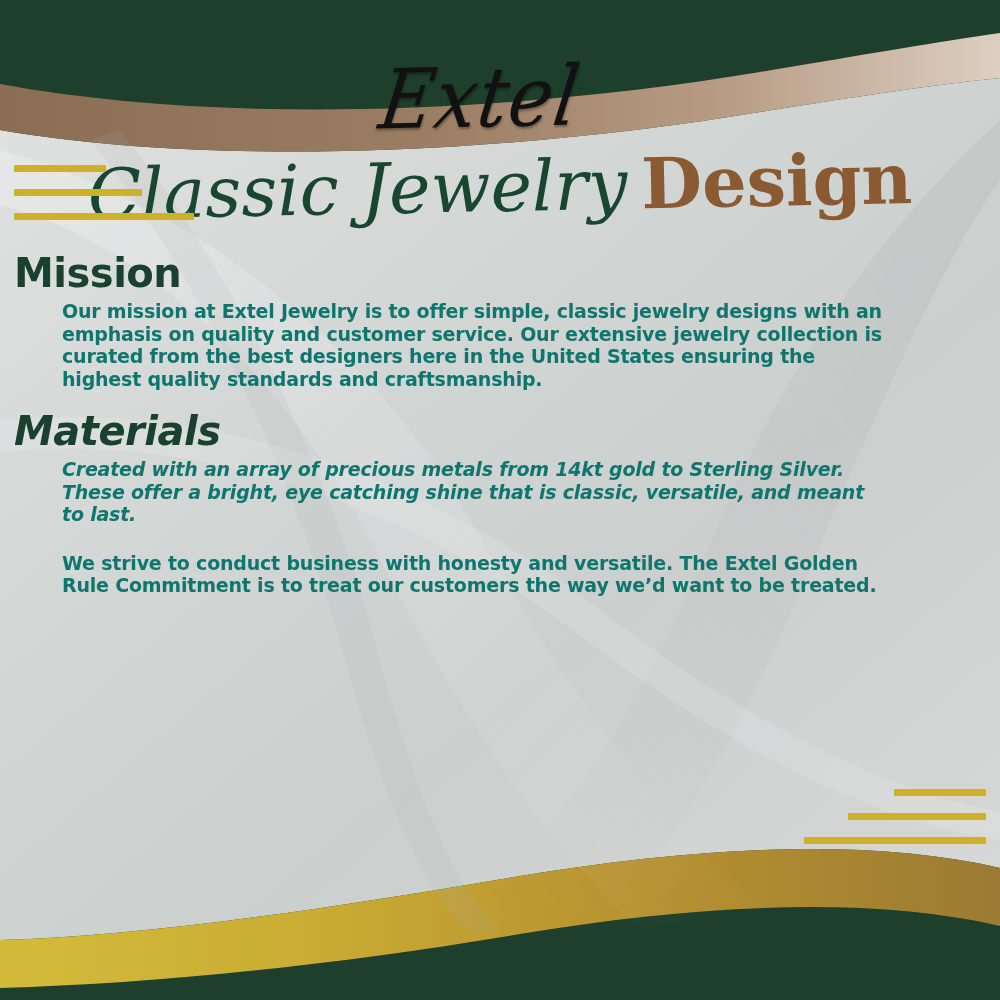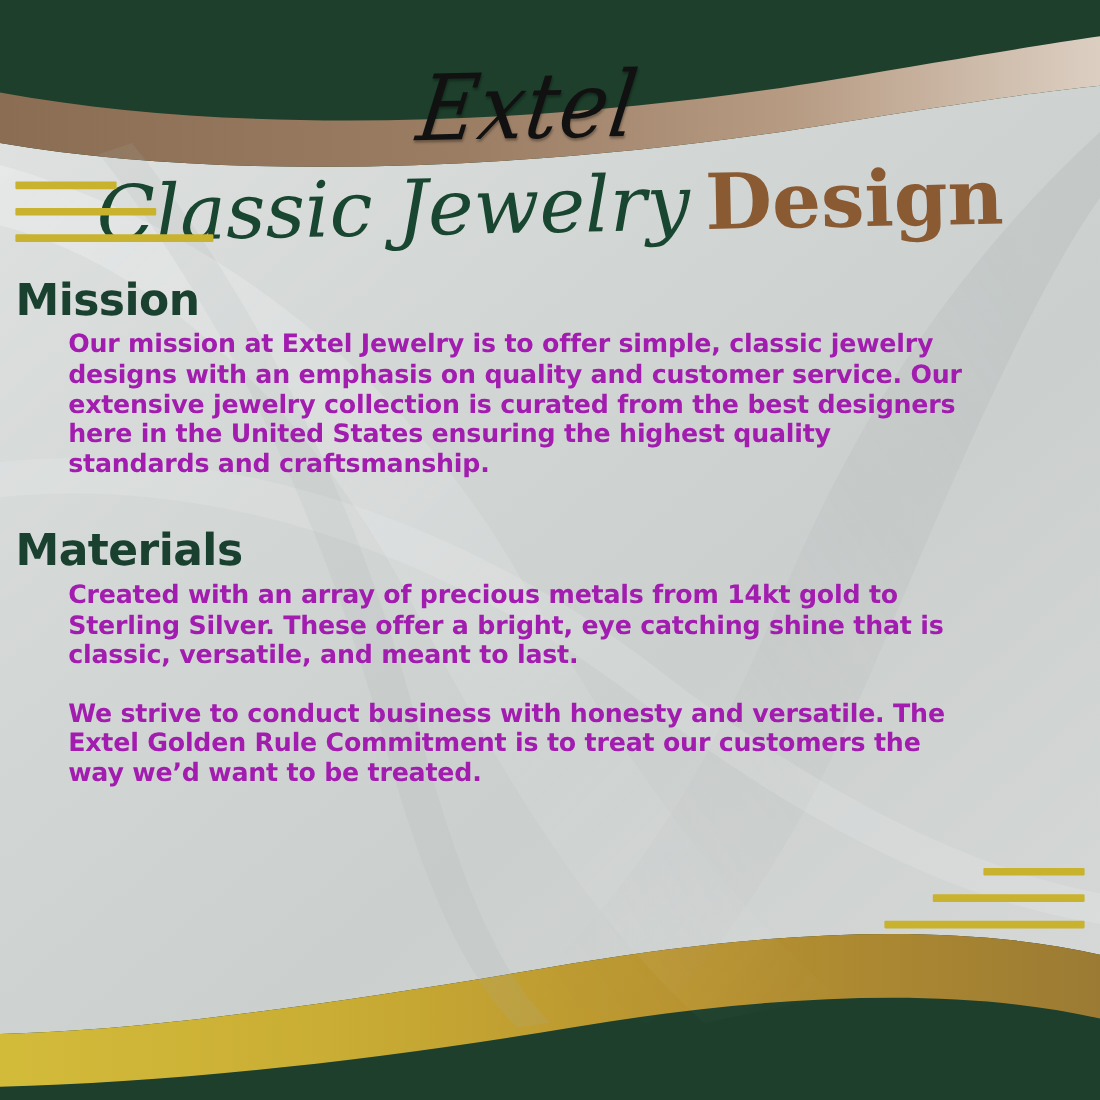--- a/index.html
+++ b/index.html
@@ -105,28 +105,28 @@
     font-weight: 700;
     font-size: 40px;
     color: #1a4030;
     margin: 0 0 2px 14px;
     letter-spacing: -0.5px;
     line-height: 1.26;
   }
   .section-body {
     font-family: "DejaVu Sans", sans-serif;
     font-weight: 600;
-    font-size: 23px;
-    color: #a21caf;
+    font-size: 19px;
+    color: #0f766e;
     margin: 0 20px 0 62px;
     line-height: 1.18;
     letter-spacing: -0.2px;
   }
   .sec-mission   { margin-top: 0px;  }
-  .sec-materials { margin-top: 40px; }
+  .sec-materials { margin-top: 16px; font-style: italic; }
   .sec-service   { margin-top: 26px; }
   .sec-giftbox   { margin-top: 26px; }
   .sec-giftbox .section-body { margin-right: 200px; }
 </style>
 </head>
 <body>
 
 <div id="poster">
 
   <svg class="bg-layer" viewBox="0 0 1000 1000" preserveAspectRatio="none" aria-hidden="true">

